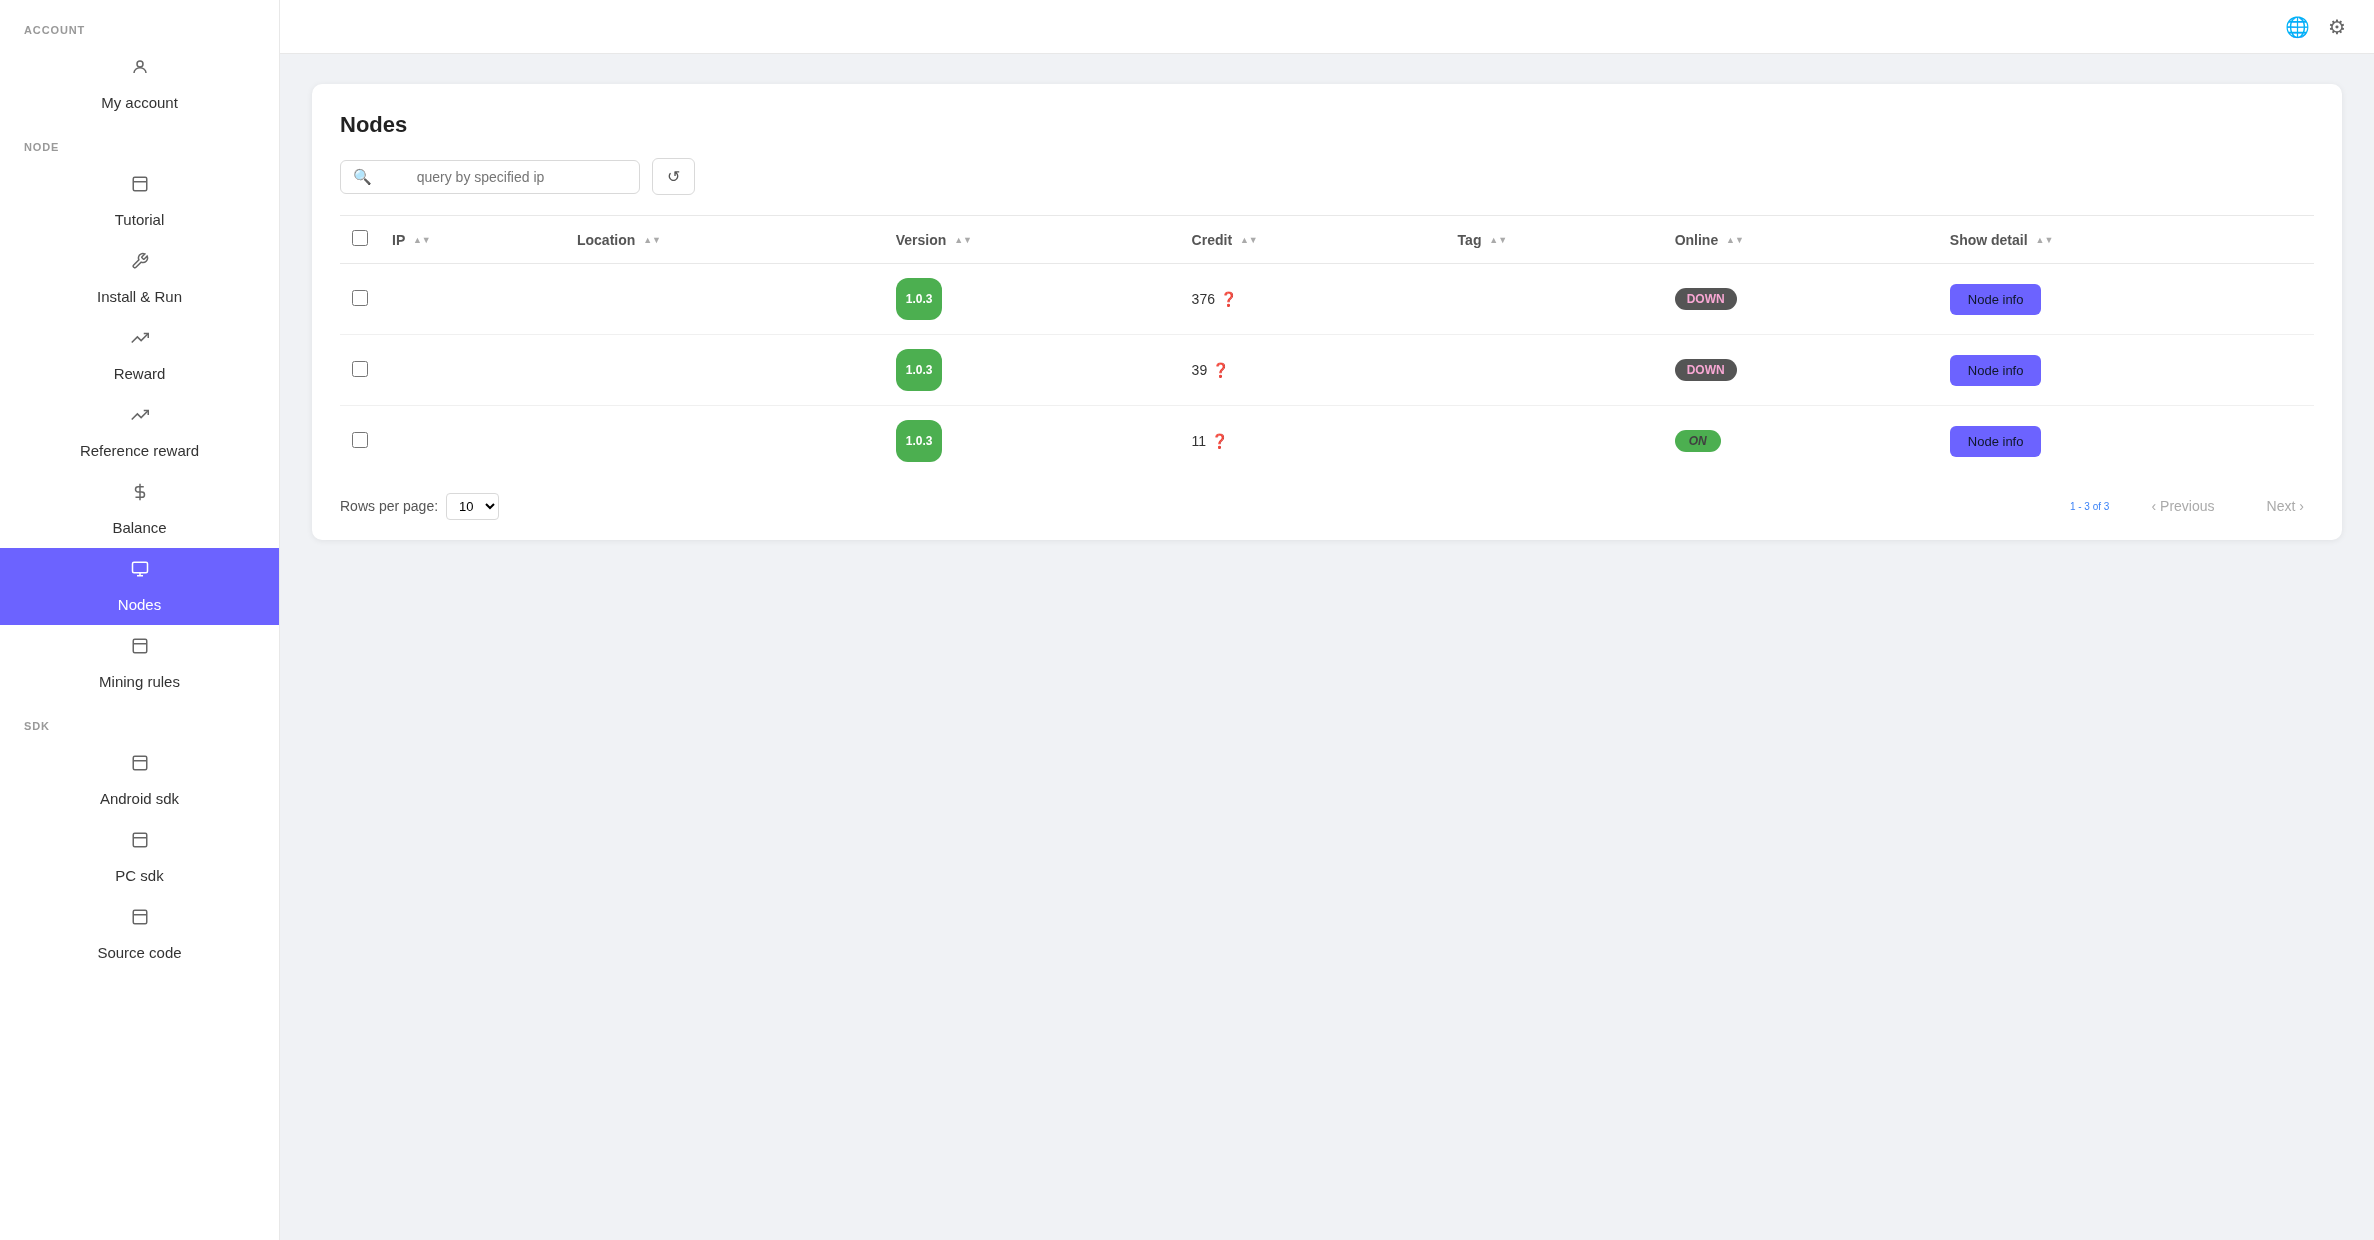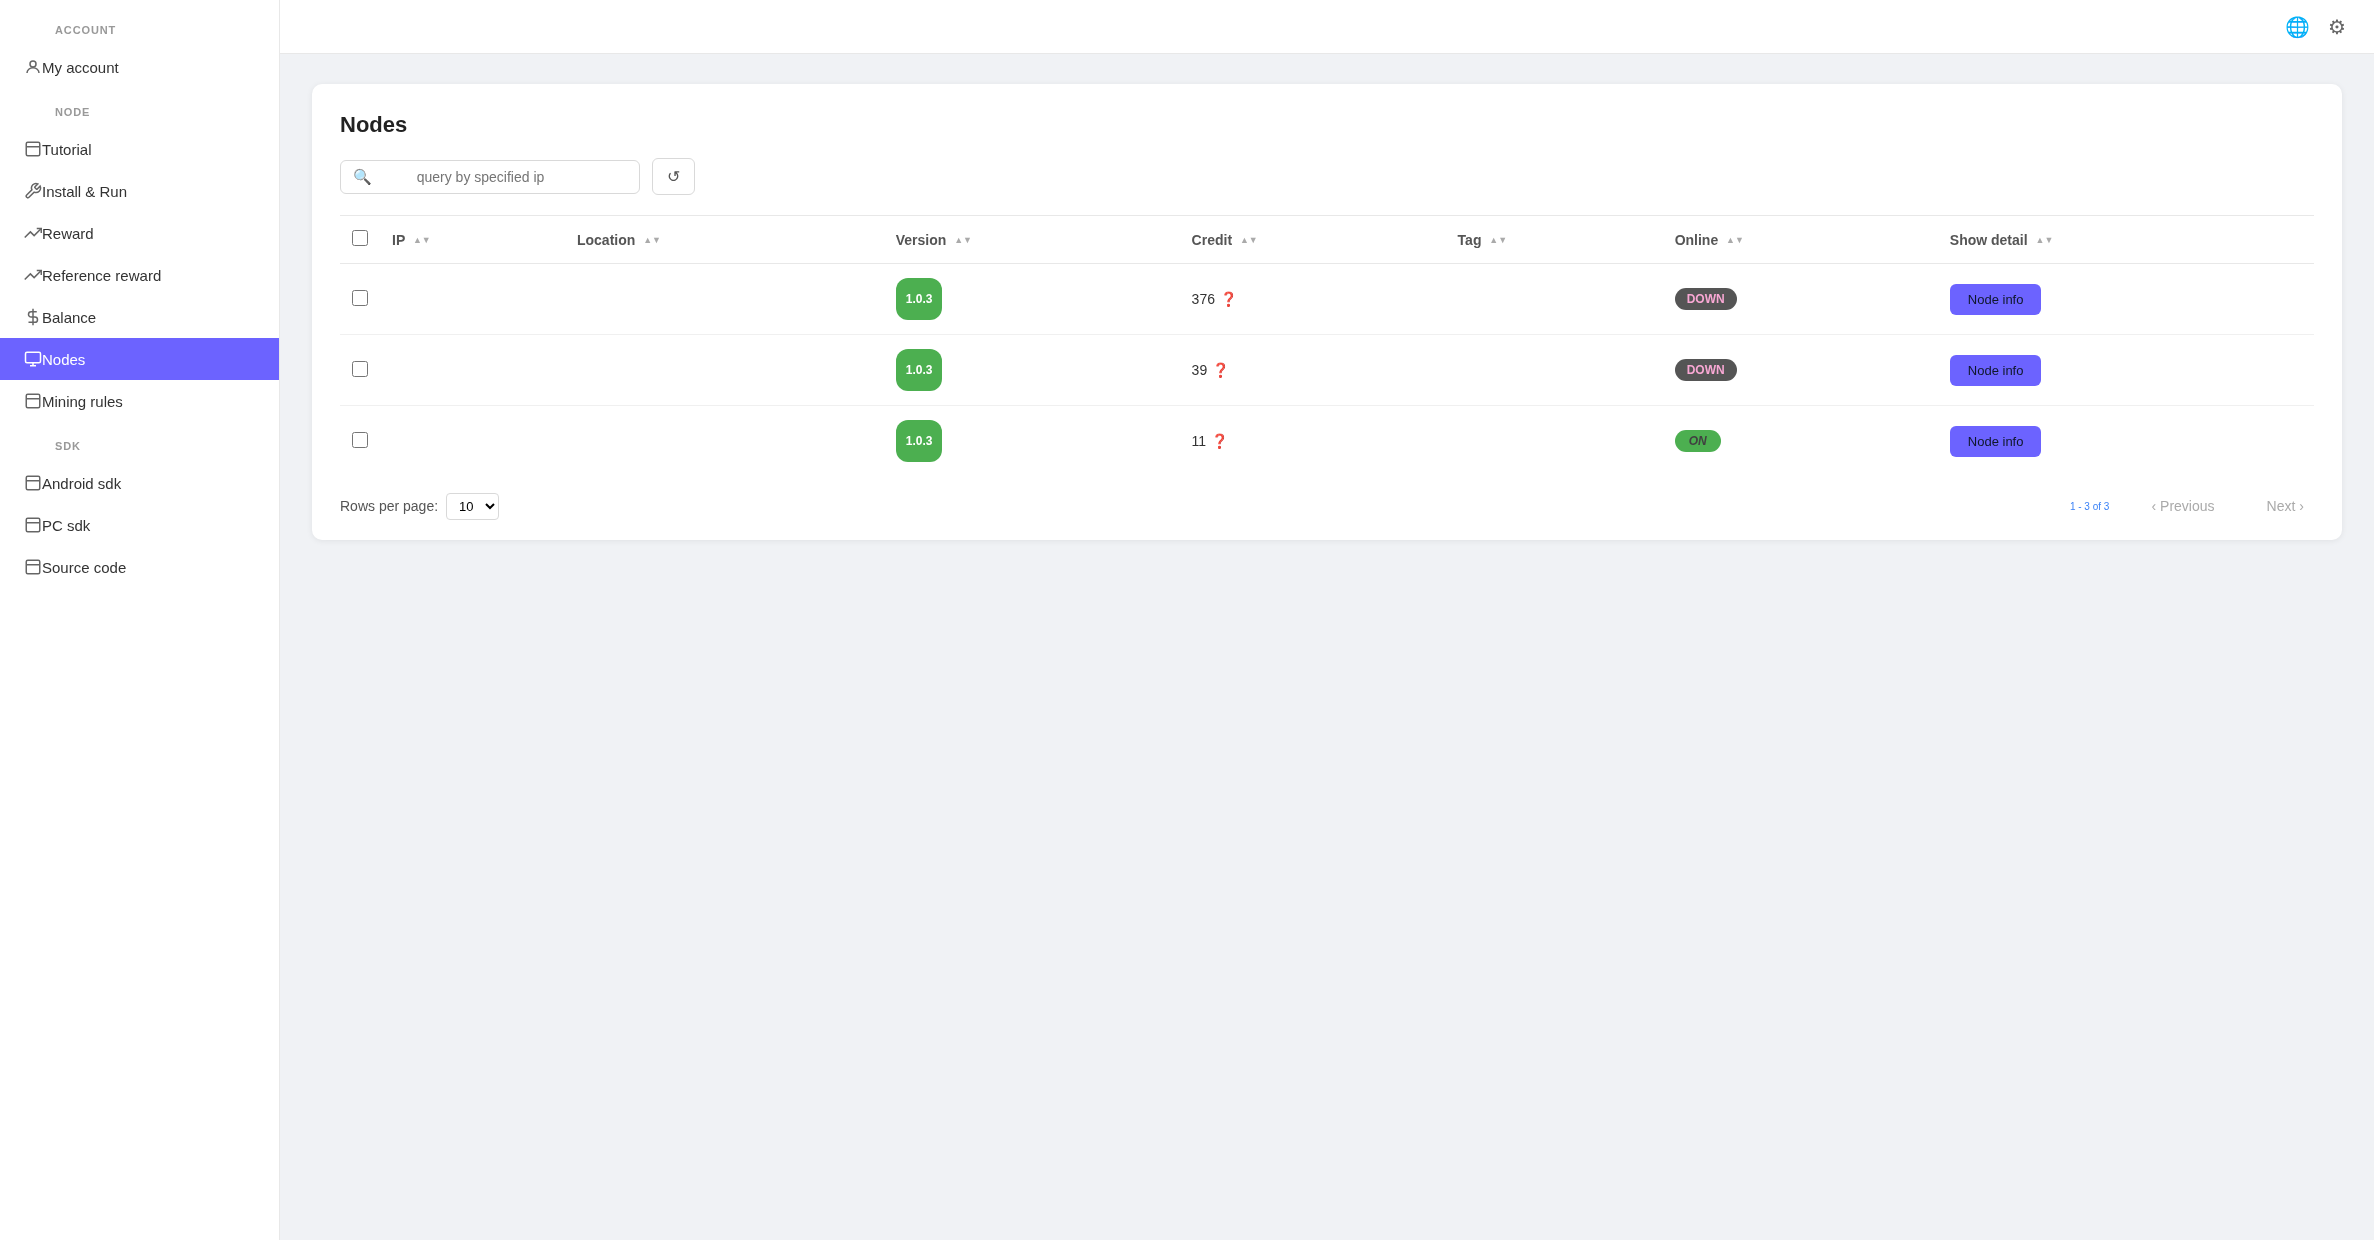--- a/index.html
+++ b/index.html
@@ -16,32 +16,32 @@
       padding: 24px 0;
       overflow-y: auto;
     }
     .sidebar-section-label {
       font-size: 11px;
       font-weight: 600;
       color: #999;
       letter-spacing: 0.08em;
       padding: 0 24px 10px 24px;
       text-transform: uppercase;
-      margin-left: 31px;
     }
     .sidebar-item {
       display: flex;
       align-items: center;
-      gap: 0;
+      gap: 18px;
       padding: 12px 24px;
       font-size: 15px;
       color: #333;
       cursor: pointer;
       border-radius: 0;
       transition: background 0.15s;
+      flex-direction: column;
     }
     .sidebar-item.active {
       background: #6c63ff;
       color: #fff;
     }
     .sidebar-item.active .sidebar-icon { color: #fff; }
     .sidebar-icon { font-size: 16px; color: #666; display: flex; align-items: center; }
     .sidebar-divider { height: 18px; }
 
     

